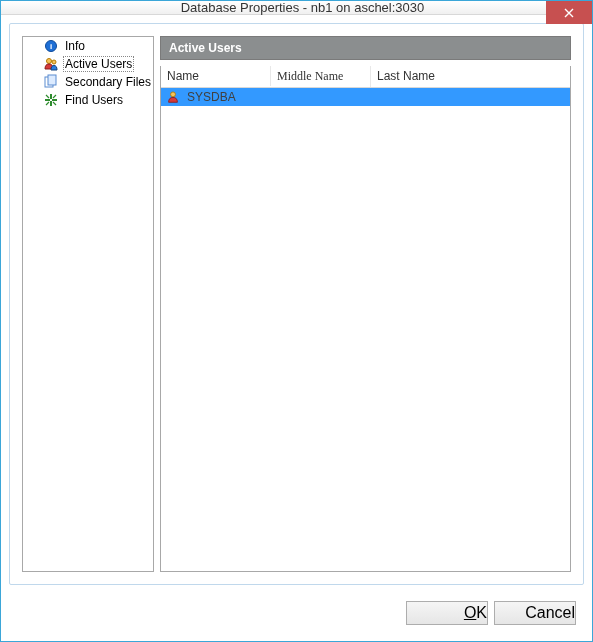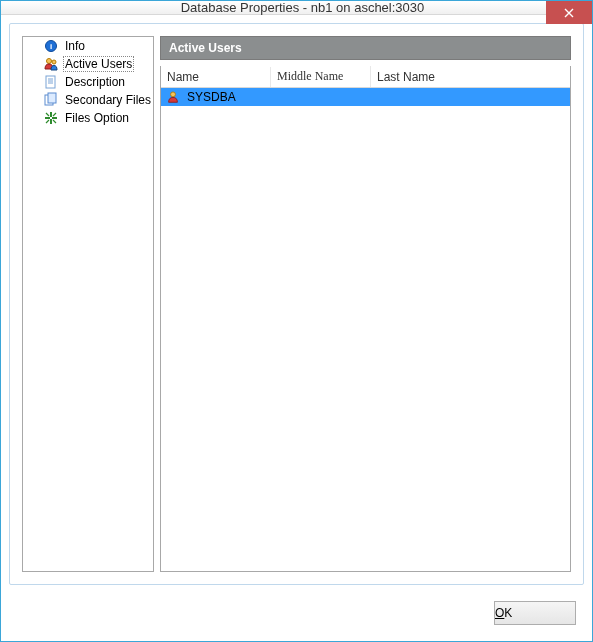--- a/index.html
+++ b/index.html
@@ -108,42 +108,42 @@
       background: #fff;
       margin-top: 6px;
       display: flex;
       flex-direction: column;
     }
     .table-header {
       display: flex;
       background: #fff;
       border-bottom: 1px solid #d8d8d8;
       height: 22px;
-      align-items: center;
+      align-items: flex-start;
     }
     .th {
       padding: 3px 6px;
       font-size: 12px;
       color: #333;
       border-right: 1px solid #e8e8e8;
     }
     .th-name { width: 110px; }
     .th-first { width: 100px; }
     .th-middle { width: 100px; font-family: Liberation Serif, serif; }
     .th-last { flex: 1; border-right: none; }
     .table-body { flex: 1; }
     .table-row {
       display: flex;
       align-items: center;
       height: 18px;
       padding: 0 4px;
     }
     .table-row.selected {
       background: #3399ff;
-      color: #000000;
+      color: #404040;
     }
     .row-icon {
       width: 16px;
       height: 16px;
       flex-shrink: 0;
       margin-right: 2px;
       display: flex;
       align-items: center;
       justify-content: center;
     }
@@ -153,25 +153,25 @@
       display: flex;
       justify-content: flex-end;
       gap: 6px;
       padding: 8px 16px 12px 16px;
     }
     .btn {
       width: 82px;
       height: 24px;
       border: 1px solid #adadad;
       background: linear-gradient(#f5f5f5, #e6e6e6);
-      font-size: 12px;
+      font-size: 16px;
       cursor: default;
       display: flex;
       align-items: center;
-      justify-content: flex-start;
+      justify-content: flex-end;
     }
     .btn u { text-decoration: underline; }
   </style>
 </head>
 <body>
 
 <div class="titlebar">
   <span class="titlebar-title">Database Properties - nb1 on aschel:3030</span>
   <div class="close-btn">
     <svg width="10" height="10" viewBox="0 0 10 10">
@@ -201,53 +201,41 @@
         <svg width="16" height="16" viewBox="0 0 16 16">
           <circle cx="6" cy="5" r="2.5" fill="#f6c35a" stroke="#b57a00"></circle>
           <path d="M2 13 Q2 8 6 8 Q10 8 10 13 Z" fill="#d63a3a" stroke="#8a1a1a"></path>
           <circle cx="11" cy="6" r="2" fill="#f6c35a" stroke="#b57a00"></circle>
           <path d="M8 14 Q8 9.5 11 9.5 Q14 9.5 14 14 Z" fill="#2a7de0" stroke="#10427e"></path>
         </svg>
       </span>
       <span class="sidebar-label">Active Users</span>
     </div>
 
-    <div class="sidebar-item">
-      <span class="tree-line"></span>
-      <span class="icon">
-        <svg width="16" height="16" viewBox="0 0 16 16">
-            <rect x="3" y="2" width="9" height="12" fill="#fff" stroke="#7aa4d6"></rect>
-            <line x1="5" y1="5" x2="10" y2="5" stroke="#7aa4d6"></line>
-            <line x1="5" y1="7" x2="10" y2="7" stroke="#7aa4d6"></line>
-            <line x1="5" y1="9" x2="10" y2="9" stroke="#7aa4d6"></line>
-          </svg>
-      </span>
-      <span class="sidebar-label">Description</span>
-    </div>
 
     <div class="sidebar-item">
       <span class="tree-line"></span>
       <span class="icon">
         <svg width="16" height="16" viewBox="0 0 16 16">
             <rect x="2" y="3" width="8" height="10" fill="#fff" stroke="#5a8bd0"></rect>
             <rect x="5" y="1" width="8" height="10" fill="#dcebff" stroke="#5a8bd0"></rect>
           </svg>
       </span>
       <span class="sidebar-label">Secondary Files</span>
     </div>
 
     <div class="sidebar-item">
       <span class="tree-line"></span>
       <span class="icon">
         <svg width="16" height="16" viewBox="0 0 16 16">
           <path d="M2 8 L7 8 M8 2 L8 7 M14 8 L9 8 M8 14 L8 9" stroke="#2e8b2e" stroke-width="2"></path>
           <path d="M3 3 L6 6 M13 3 L10 6 M3 13 L6 10 M13 13 L10 10" stroke="#2e8b2e" stroke-width="1.2"></path>
         </svg>
       </span>
-      <span class="sidebar-label">Files Option</span>
+      <span class="sidebar-label">Find Users</span>
     </div>
 
   </div>
 
   <div class="main-panel">
     <div class="panel-header">Active Users</div>
     <div class="table-container">
       <div class="table-header">
         <div class="th th-name">Name</div>
         <div class="th th-middle">Middle Name</div>
@@ -265,13 +253,14 @@
         </div>
       </div>
     </div>
   </div>
 </div>
 
 <div class="button-row">
   <button class="btn">
       <span><u>O</u><span>K</span></span>
     </button>
+  <button class="btn">Cancel</button>
 </div>
 
 </body></html>

